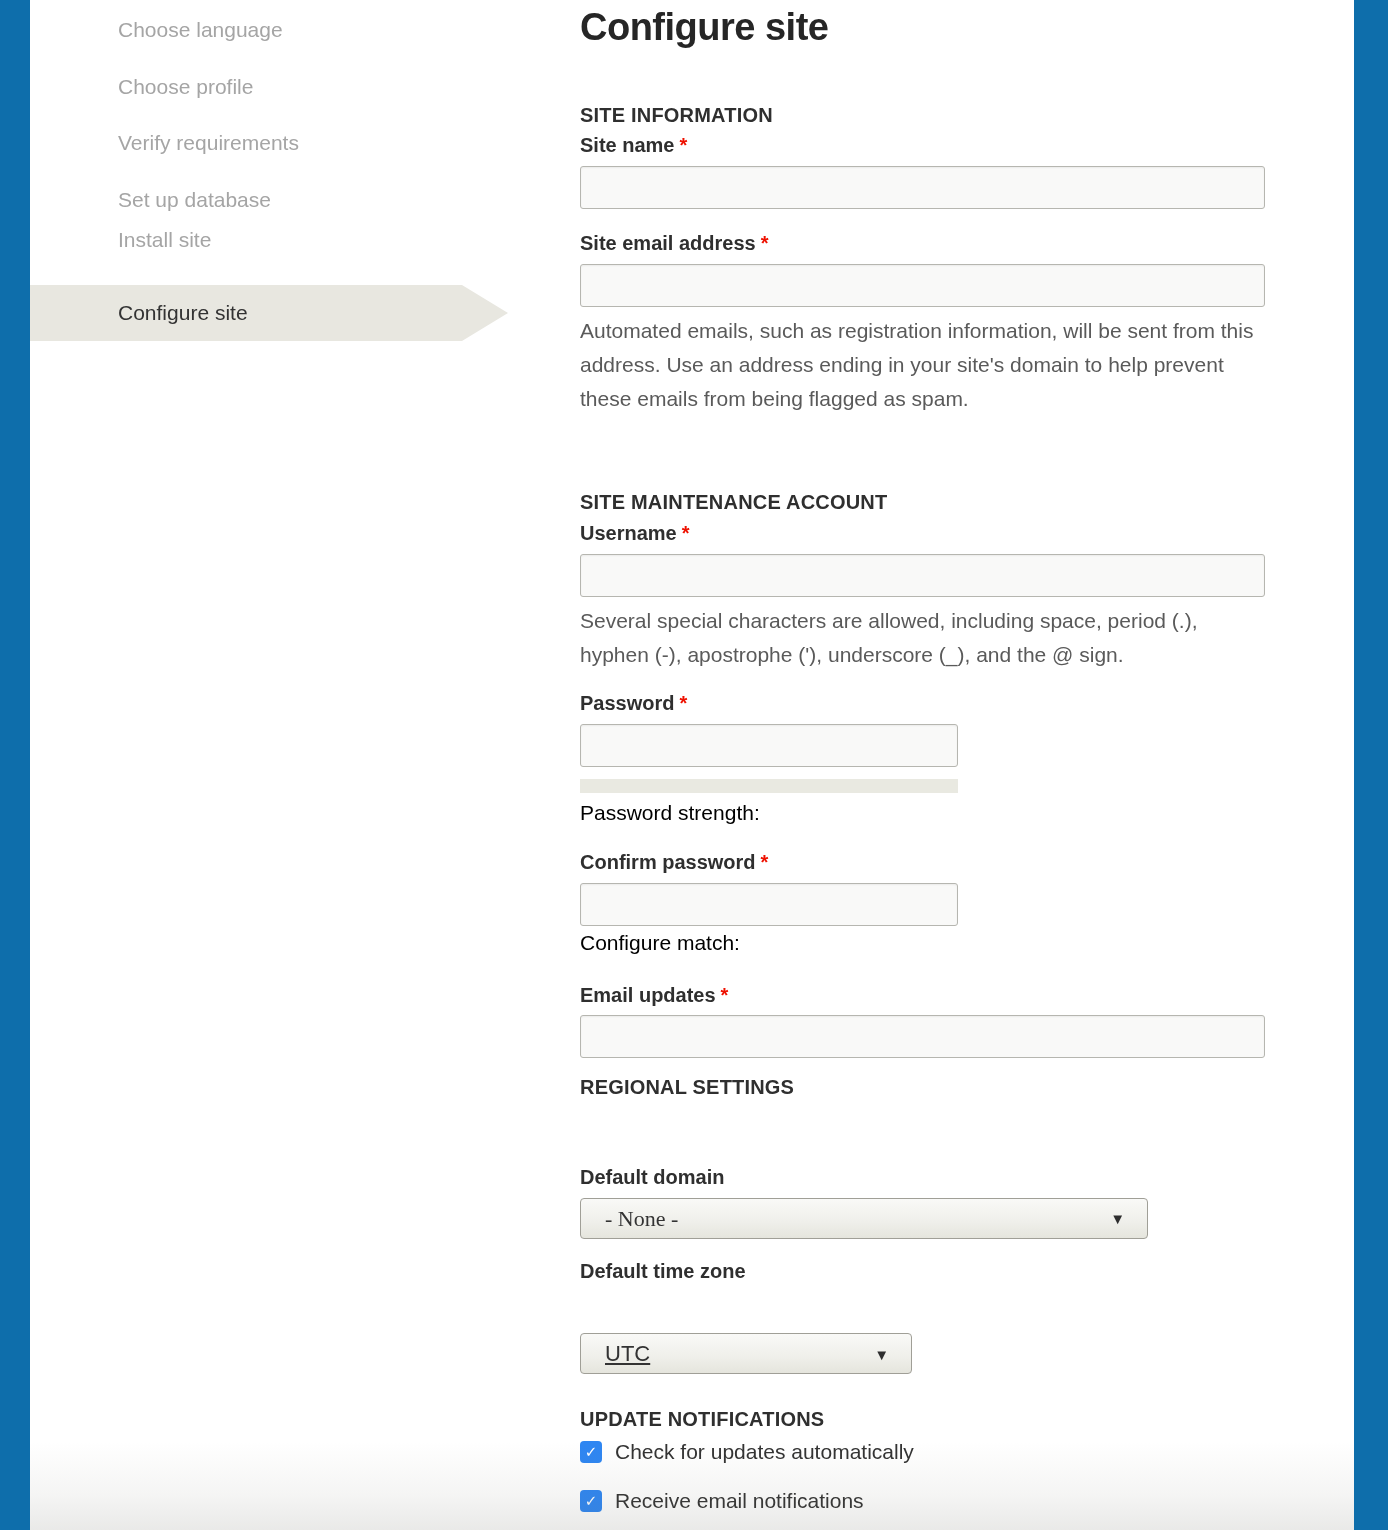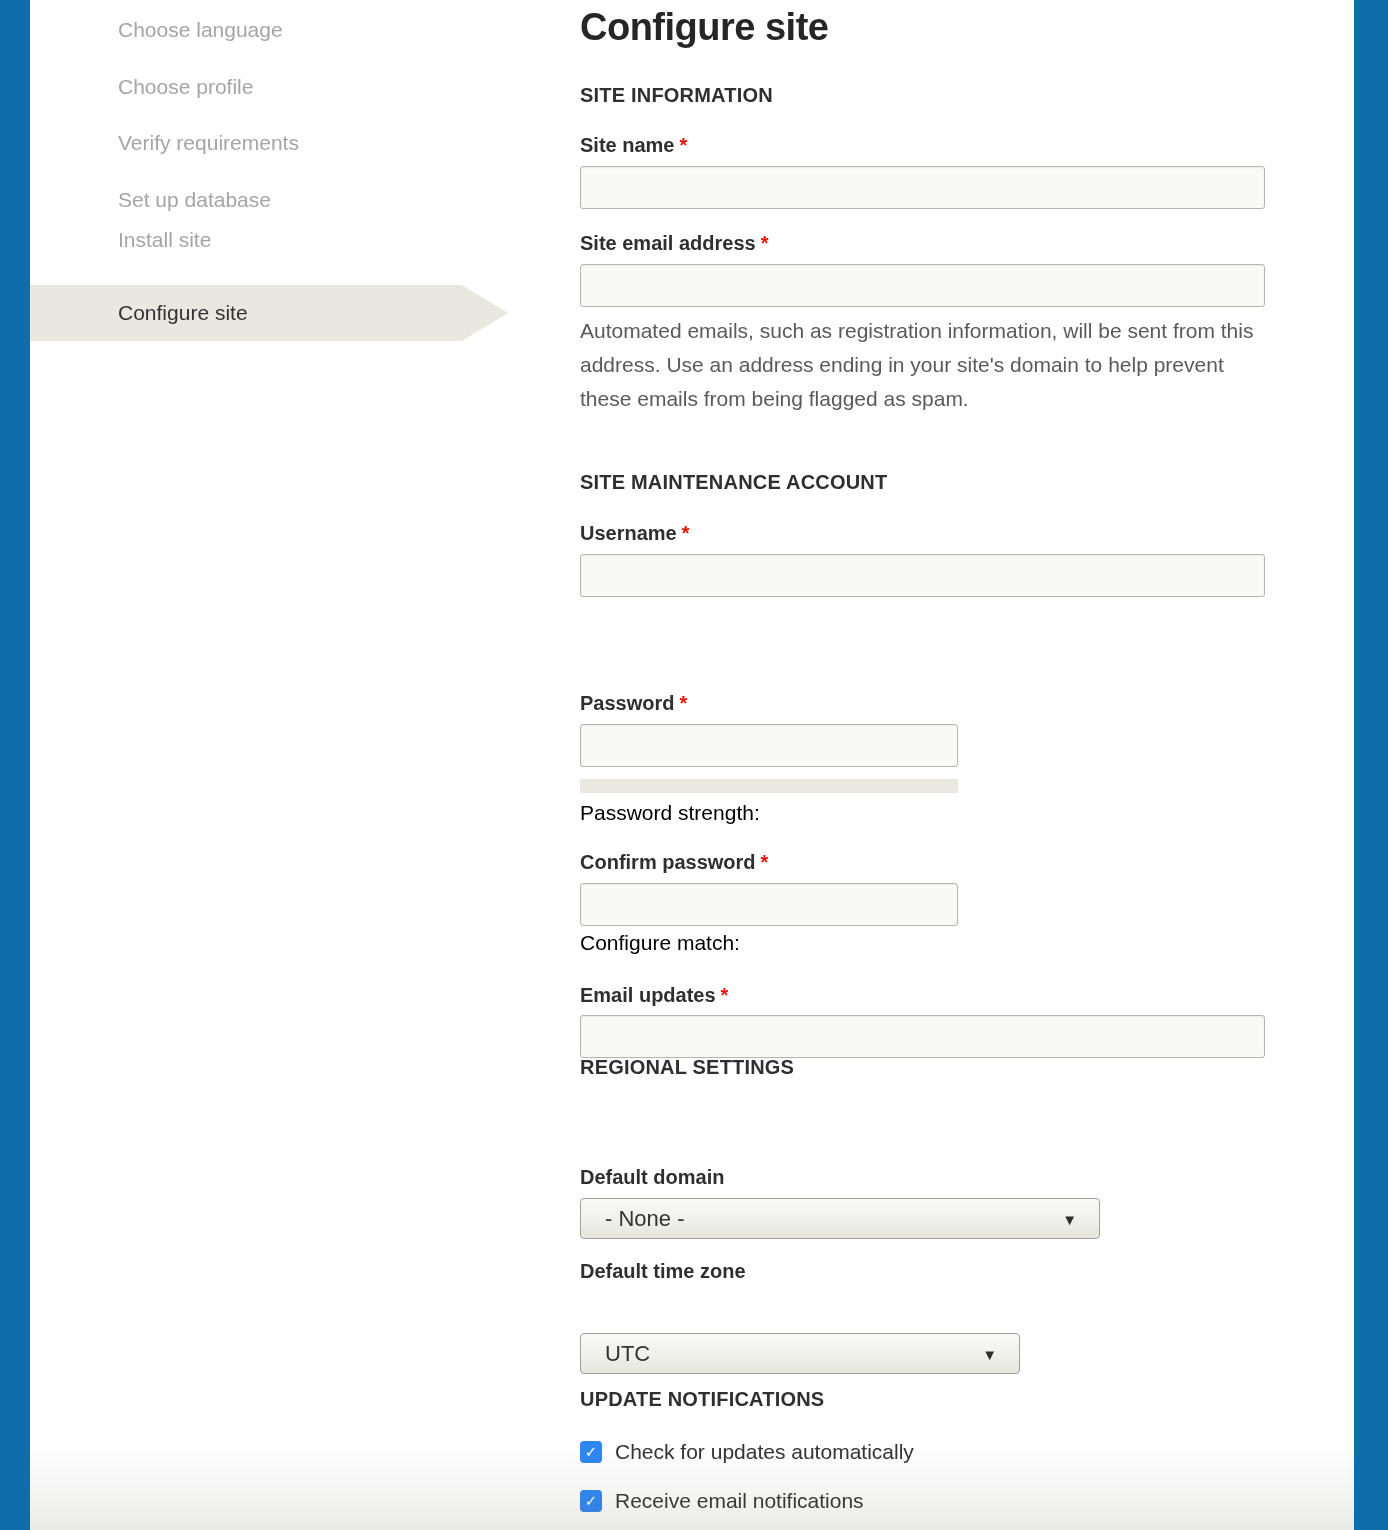--- a/index.html
+++ b/index.html
@@ -61,20 +61,21 @@
     font-size: 38px;
     font-weight: 700;
     color: #262626;
     letter-spacing: -0.5px;
   }
   .section-heading {
     font-size: 20px;
     font-weight: 700;
     color: #2f2f2f;
     letter-spacing: 0.2px;
+    margin-top: 20px;
   }
   .field-label {
     font-size: 20px;
     font-weight: 700;
     color: #2f2f2f;
   }
   .req {
     color: #ee1100;
     font-weight: 700;
     margin-left: 5px;
@@ -125,22 +126,22 @@
     cursor: pointer;
   }
   .select-box .arrow {
     position: absolute;
     right: 22px;
     top: 50%;
     transform: translateY(-50%);
     font-size: 15px;
     color: #2e2e2e;
   }
-  .select-box.country { width: 520px; }
-  .select-box.timezone { width: 440px; }
+  .select-box.country { width: 568px; font-family: Liberation Serif, serif; }
+  .select-box.timezone { width: 332px; text-decoration: underline; }
 
   .checkbox-row {
     display: flex;
     align-items: center;
   }
   .checkbox {
     width: 22px;
     height: 22px;
     border-radius: 4px;
     background: #2e86f2;
@@ -202,20 +203,21 @@
     </div>
     <input class="text-input abs" style="top: 264px;" type="text" value="">
     <div class="descr abs" style="top:314px">Automated emails, such as registration information, will be sent from this address. Use an address ending in your site's domain to help prevent these emails from being flagged as spam.</div>
 
     <div class="section-heading abs" style="top:471px">SITE MAINTENANCE ACCOUNT</div>
 
     <div class="field-label abs" style="top:522px">
       <span>Username</span><span class="req">*</span>
     </div>
     <input class="text-input abs" style="top: 554px;" type="text" value="">
+    <div class="descr abs" style="top:604px">Several special characters are allowed, including space, period (.), hyphen (-), apostrophe ('), underscore (_), and the @ sign.</div>
 
     <div class="field-label abs" style="top:692px">
       <span>Password</span><span class="req">*</span>
     </div>
     <input class="text-input narrow abs" style="top: 724px;" type="password" value="">
     <div class="strength-bar abs" style="top:779px"></div>
     <div class="plain-text abs" style="top:801px">Password strength:</div>
 
     <div class="field-label abs" style="top:851px">
       <span>Confirm password</span><span class="req">*</span>

